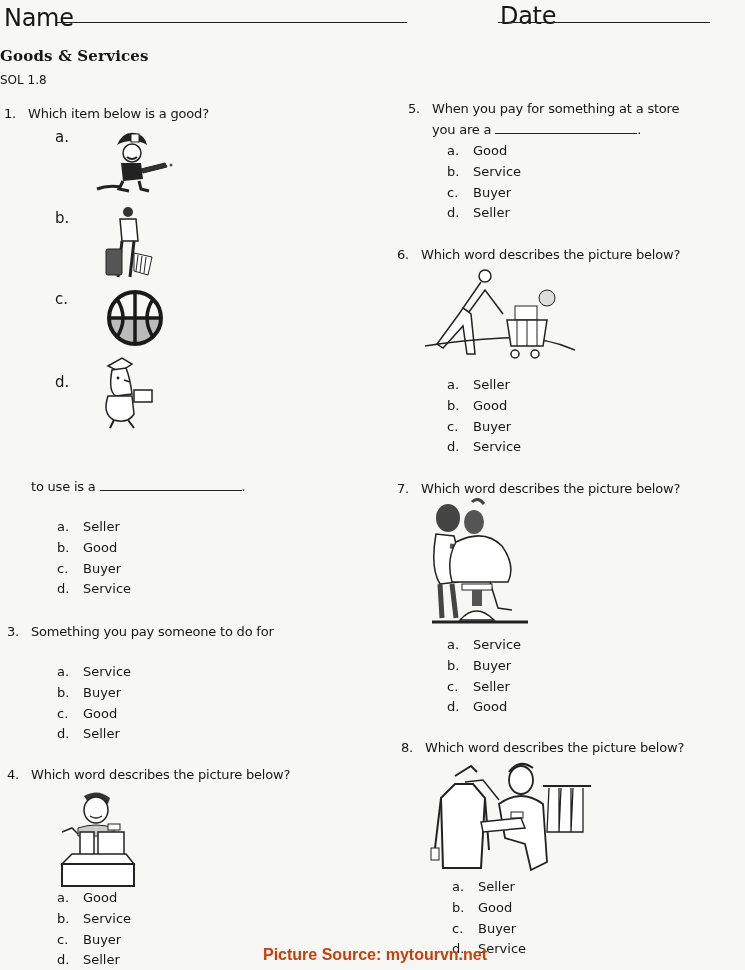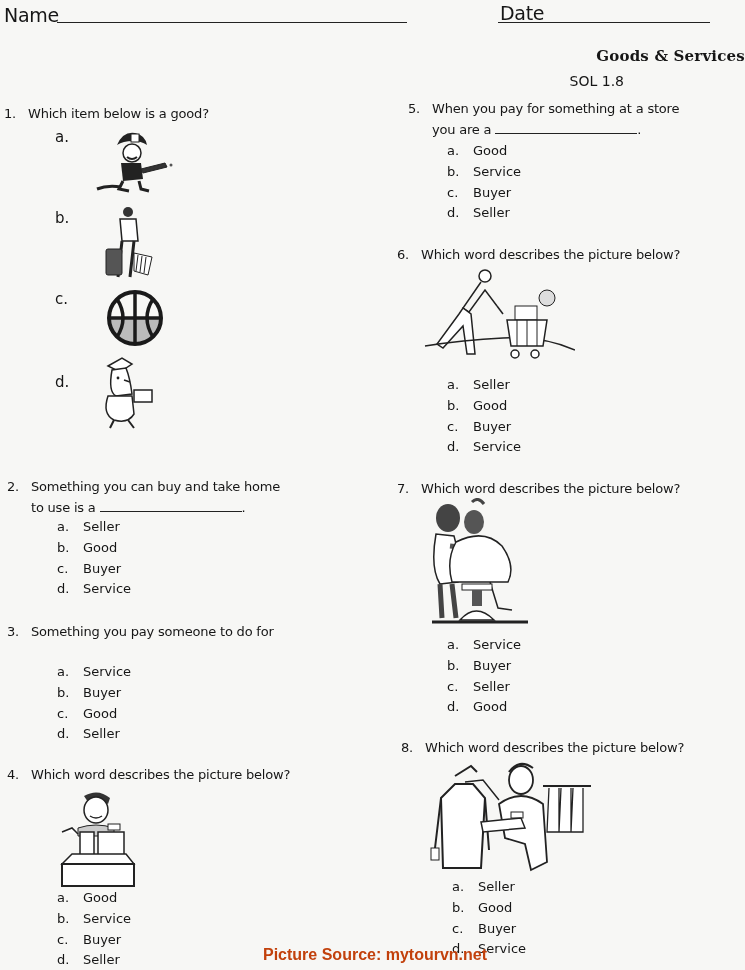--- a/index.html
+++ b/index.html
@@ -3,28 +3,28 @@
   <meta charset="utf-8">
   <style>
     html, body { margin: 0; padding: 0; }
     body {
       width: 745px; height: 970px; overflow: hidden; position: relative;
       background: #f7f7f5;
       font-family: "DejaVu Sans", sans-serif;
       color: #161616;
     }
     .abs { position: absolute; }
-    .hdr-text { font-size: 19px; letter-spacing: -0.3px; }
+    .hdr-text { font-size: 24px; letter-spacing: -0.3px; }
     .line { border-bottom: 1.5px solid #222; height: 0; }
     .title {
       font-family: "DejaVu Serif", serif; font-weight: bold;
-      font-size: 15px; left: 0; width: 745px; text-align: right; top: 47px;
+      font-size: 15px; left: 0; width: 745px; text-align: left; top: 47px;
       letter-spacing: 0.2px;
     }
-    .subtitle { font-size: 14px; left: 0; width: 624px; text-align: right; top: 73px; }
+    .subtitle { font-size: 12px; left: 0; width: 624px; text-align: left; top: 73px; }
     .q { font-size: 13px; line-height: 21px; letter-spacing: -0.2px; }
     .q .num { display: inline-block; width: 24px; }
     .q .cont { padding-left: 24px; }
     .blank { display: inline-block; border-bottom: 1.3px solid #222; vertical-align: baseline; height: 12px; }
     .opts { font-size: 13px; line-height: 20.8px; }
     .opt .ol { display: inline-block; width: 26px; }
     .imgopt-label { font-size: 15px; }
     .pic { position: absolute; }
     .pic svg { display: block; }
     .watermark {
@@ -91,21 +91,20 @@
     <path d="M14 18 Q10 40 18 44 L34 42 Q32 26 28 16Z" fill="#fff" stroke="#222" stroke-width="1.5"></path>
     <path d="M26 28 L32 30" stroke="#222" stroke-width="1.5"></path>
     <circle cx="20" cy="26" r="1.4" fill="#222"></circle>
     <path d="M10 44 Q4 62 16 68 Q30 72 36 62 L34 44Z" fill="#fff" stroke="#222" stroke-width="1.5"></path>
     <rect x="36" y="38" width="18" height="12" fill="#fff" stroke="#222" stroke-width="1.5"></rect>
     <path d="M16 68 L12 76 M30 68 L36 76" stroke="#222" stroke-width="2"></path>
   </svg>
 </div>
 
 <div class="abs q" style="left:7px;top:476px;">
-  <div><span class="num">2.</span><span>Something you can buy and take home</span></div>
   <div class="cont"><span>to use is a</span> <span class="blank" style="width:142px;"></span>.</div>
 </div>
 <div class="abs opts" style="left:57px;top:517px;">
   <div class="opt"><span class="ol">a.</span><span>Seller</span></div>
   <div class="opt"><span class="ol">b.</span><span>Good</span></div>
   <div class="opt"><span class="ol">c.</span><span>Buyer</span></div>
   <div class="opt"><span class="ol">d.</span><span>Service</span></div>
 </div>
 
 <div class="abs q" style="left:7px;top:621px;">

